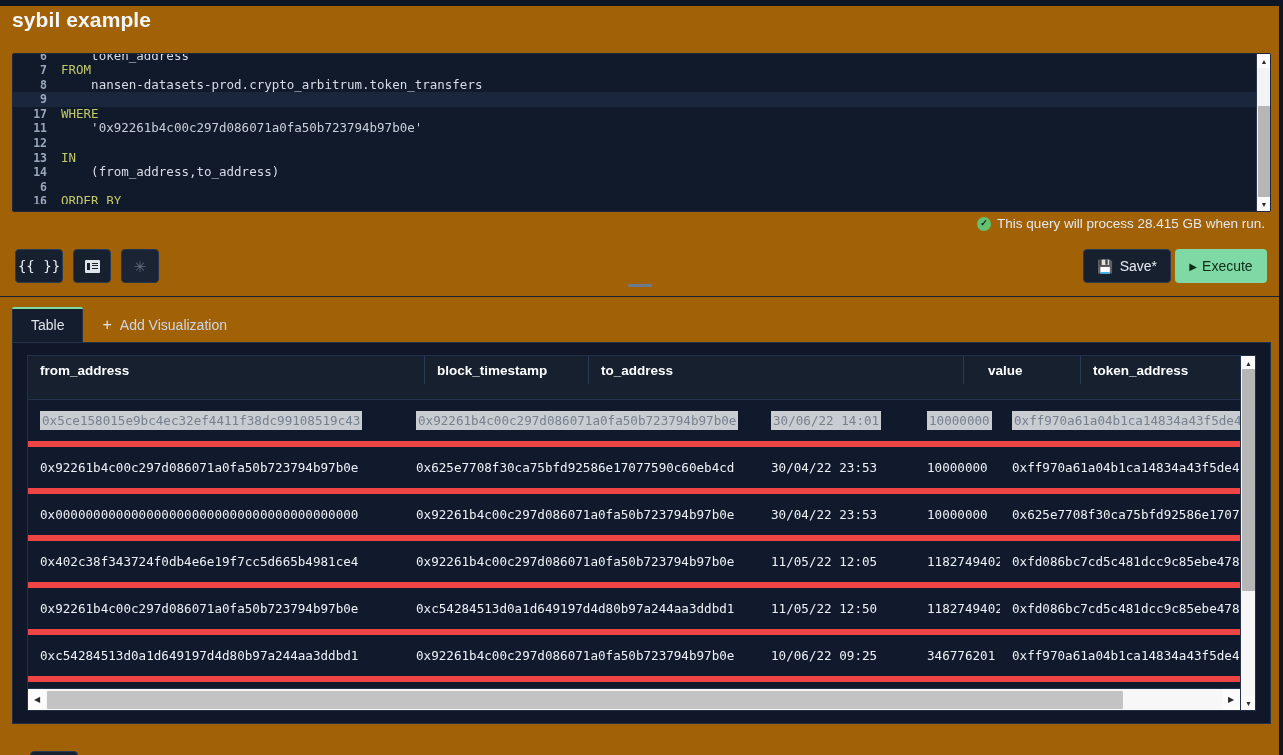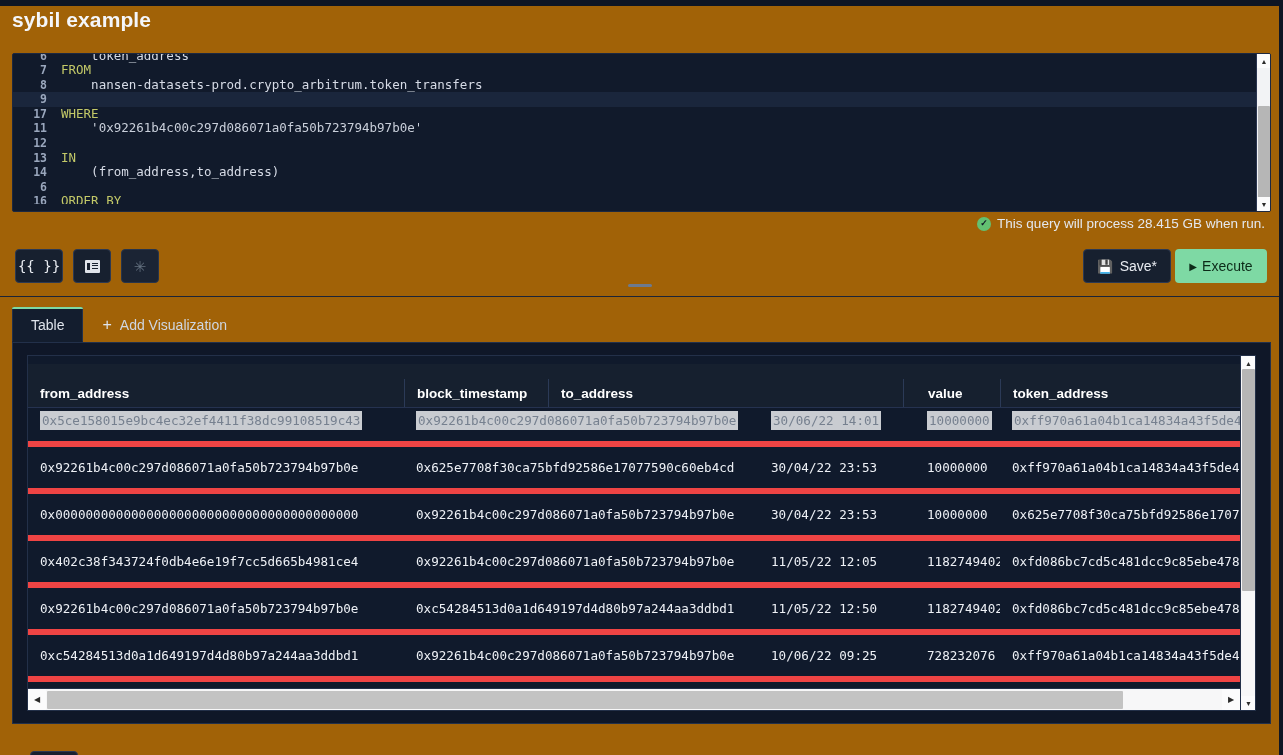--- a/index.html
+++ b/index.html
@@ -243,26 +243,27 @@
     left: 14px; top: 12px;
     right: 14px; bottom: 12px;
     border: 1px solid #233049;
     background: #101a2c;
     overflow: hidden;
   }
 
   
   .ghead {
     position: absolute;
-    left: 0; right: 15px; top: 8px;
+    left: 0; right: 15px; top: 0;
     height: 44px;
     background: #16202f;
     border-bottom: 1px solid #253250;
     display: flex;
-    align-items: flex-end;
+    align-items: flex-start;
+    gap: 20px;
   }
   .hcell {
     font-size: 13.5px;
     font-weight: 700;
     color: #ffffff;
     padding-left: 12px;
     height: 28px;
     display: flex; align-items: center;
     border-left: 1px solid #2b3a57;
     white-space: nowrap;
@@ -457,21 +458,21 @@
               <div class="cell c0"><span>0x92261b4c00c297d086071a0fa50b723794b97b0e</span></div>
               <div class="cell c1"><span>0xc54284513d0a1d649197d4d80b97a244aa3ddbd1</span></div>
               <div class="cell c2"><span>11/05/22 12:50</span></div>
               <div class="cell c3"><span>1182749402</span></div>
               <div class="cell c4"><span>0xfd086bc7cd5c481dcc9c85ebe478</span></div>
             </div>
             <div class="grow">
               <div class="cell c0"><span>0xc54284513d0a1d649197d4d80b97a244aa3ddbd1</span></div>
               <div class="cell c1"><span>0x92261b4c00c297d086071a0fa50b723794b97b0e</span></div>
               <div class="cell c2"><span>10/06/22 09:25</span></div>
-              <div class="cell c3"><span>728232076</span></div>
+              <div class="cell c3"><span>346776201</span></div>
               <div class="cell c4"><span>0xff970a61a04b1ca14834a43f5de4</span></div>
             </div>
           </div>
 
         <div class="g-vscroll">
           <div class="sb-arrow up">▲</div>
           <div class="sb-thumb-v"></div>
           <div class="sb-arrow down">▼</div>
         </div>
 

